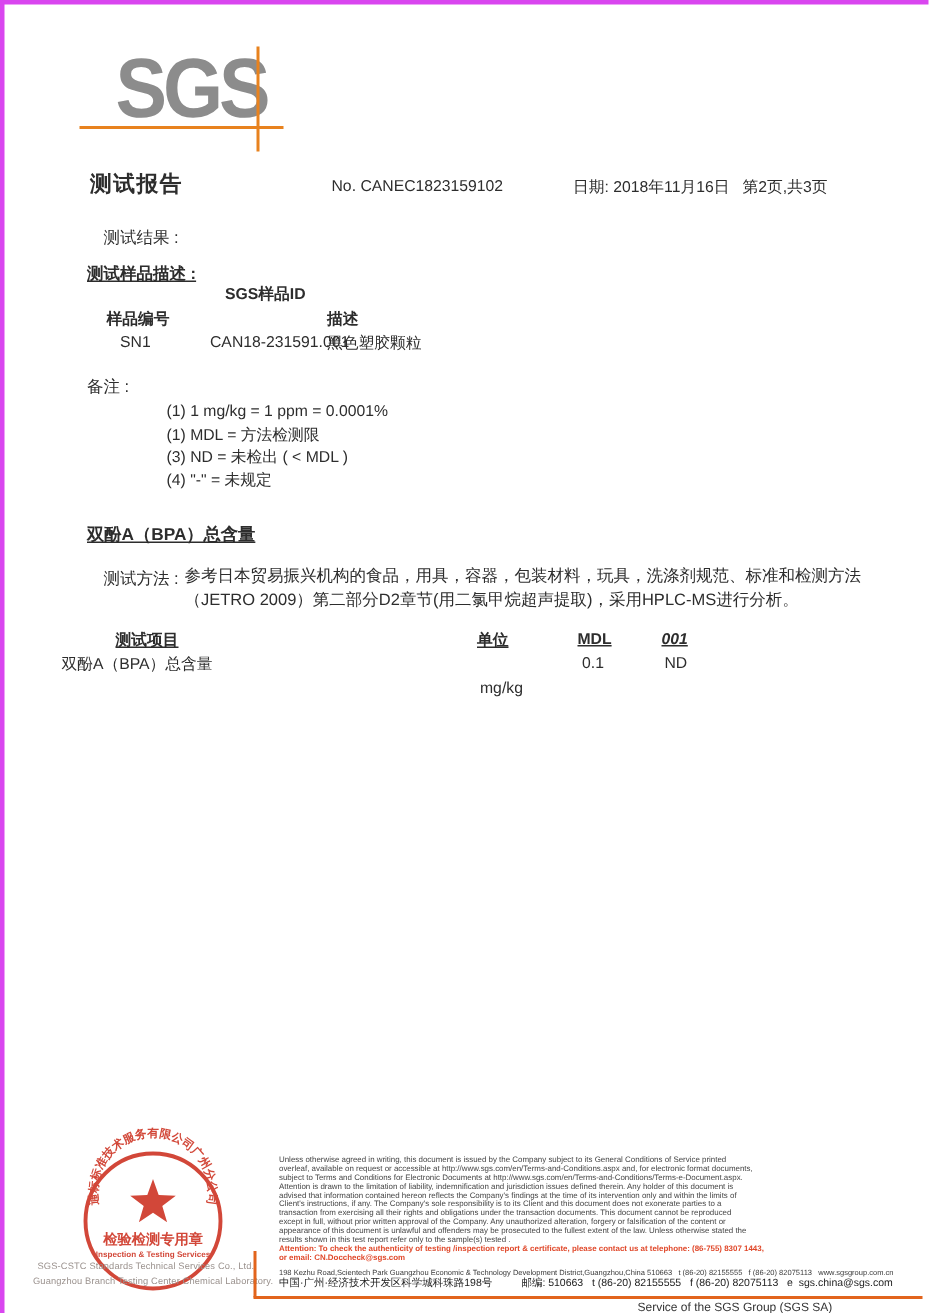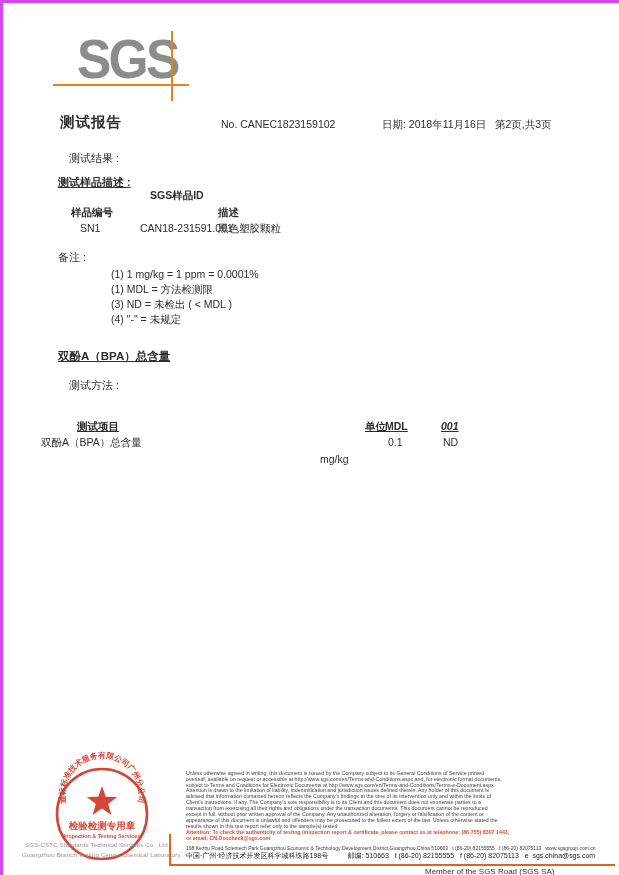--- a/index.html
+++ b/index.html
@@ -72,24 +72,25 @@
   <div class="abs" style="left:55px; top:247px; font-size:11px;">备注 :</div>
   <div>
     <div class="abs" style="left:108px; top:265px; font-size:10.5px;">(1) 1 mg/kg = 1 ppm = 0.0001%</div>
     <div class="abs" style="left:108px; top:280px; font-size:10.5px;">(1) MDL = 方法检测限</div>
     <div class="abs" style="left:108px; top:295px; font-size:10.5px;">(3) ND = 未检出 ( &lt; MDL )</div>
     <div class="abs" style="left:108px; top:310px; font-size:10.5px;">(4) "-" = 未规定</div>
   </div>
 
   <div class="abs b u" style="left:55px; top:346px; font-size:11.5px;">双酚A（BPA）总含量</div>
   <div class="abs" style="left:66px; top:375px; font-size:11px;">测试方法 :</div>
+  <div class="abs" style="left:120px; top:374px; width:460px; font-size:11px; line-height:15.5px; white-space:normal;">参考日本贸易振兴机构的食品，用具，容器，包装材料，玩具，洗涤剂规范、标准和检测方法（JETRO 2009）第二部分D2章节(用二氯甲烷超声提取)，采用HPLC-MS进行分析。</div>
 
   <div>
     <div class="abs b u" style="left:58px;  top:417px; font-size:10.5px;margin-left:16px;">测试项目</div>
-    <div class="abs b u" style="left:315px; top:417px; font-size:10.5px;margin-left:47px;">单位</div>
+    <div class="abs b u" style="left:315px; top:417px; font-size:10.5px;">单位</div>
     <div class="abs b u" style="left:382px; top:417px; font-size:10.5px;">MDL</div>
     <div class="abs b u i" style="left:438px; top:417px; font-size:10.5px;">001</div>
     <div class="abs" style="left:38px;  top:433px; font-size:10.5px;">双酚A（BPA）总含量</div>
     <div class="abs" style="left:317px; top:450px; font-size:10.5px;">mg/kg</div>
     <div class="abs" style="left:385px; top:433px; font-size:10.5px;">0.1</div>
     <div class="abs" style="left:440px; top:433px; font-size:10.5px;">ND</div>
   </div>
 
   <svg class="stamp" width="140" height="140" viewBox="0 0 140 140">
     <circle cx="70" cy="70" r="45" fill="none" stroke="#cf3a2a" stroke-width="2.6"></circle>
@@ -118,15 +119,15 @@
     <div class="dline">results shown in this test report refer only to the sample(s) tested .</div>
     <div class="attn">Attention: To check the authenticity of testing /inspection report &amp; certificate, please contact us at telephone: (86-755) 8307 1443,</div>
     <div class="attn">or email: CN.Doccheck@sgs.com</div>
     <div class="addr-en">198 Kezhu Road,Scientech Park Guangzhou Economic &amp; Technology Development District,Guangzhou,China 510663   t (86-20) 82155555   f (86-20) 82075113   www.sgsgroup.com.cn</div>
     <div class="addr-cn">中国·广州·经济技术开发区科学城科珠路198号          邮编: 510663   t (86-20) 82155555   f (86-20) 82075113   e  sgs.china@sgs.com</div>
   </div>
 
   <div class="v-sep"></div>
   <div class="h-footline"></div>
 
-  <div class="member">Member of the SGS Road (SGS SA)</div>
+  <div class="member">Service of the SGS Group (SGS SA)</div>
 
 </div>
 
 </body></html>

